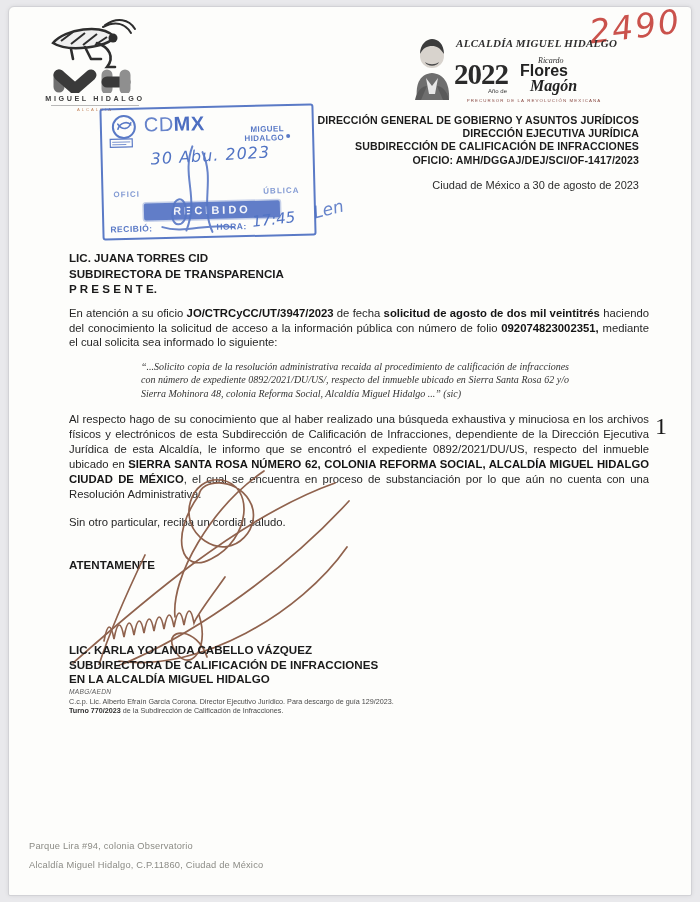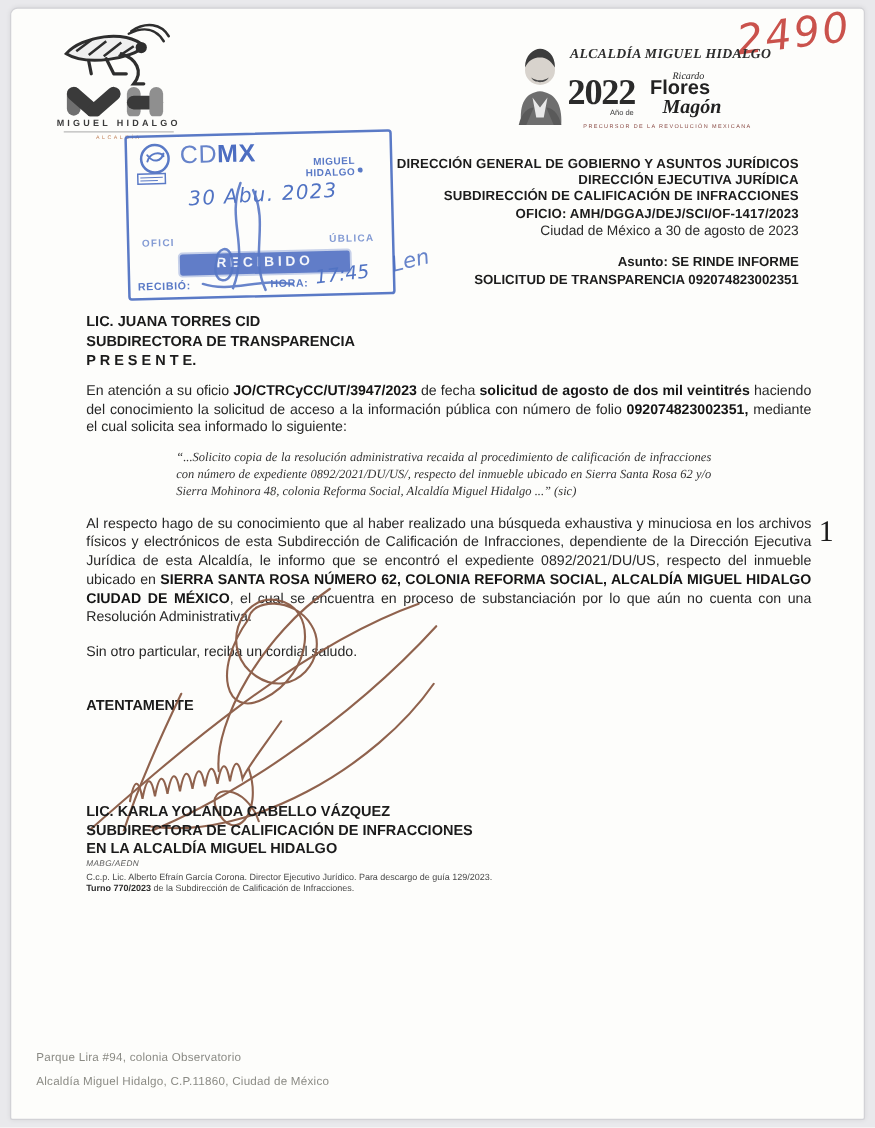--- a/index.html
+++ b/index.html
@@ -41,21 +41,21 @@
   .logo2022 .magon { position:absolute; left:76px; top:21px; font-size:16px; font-weight:bold; font-style:italic; font-family:"Liberation Serif", serif; color:#222; }
   .logo2022 .caption { position:absolute; left:0px; top:42px; width:160px; font-size:4.4px; letter-spacing:1.1px; color:#8a4b45; text-align:center; }
 
   .red-number {
     left:580px; top:0px; font-size:33px; color:#c5403a;
     font-style:italic; font-family:"DejaVu Sans", sans-serif;
     transform:rotate(-7deg); letter-spacing:2px; font-weight:300; opacity:.9;
   }
 
   
-  .office-block { left:268px; top:118px; width:362px; text-align:right; }
+  .office-block { left:268px; top:107px; width:362px; text-align:right; }
   .office-block .l { font-weight:bold; font-size:10.6px; line-height:13.2px; color:#1c1c1c; letter-spacing:.1px; }
   .date-line { left:268px; top:172px; width:362px; text-align:right; font-size:11px; color:#2c2c2c; }
   .subject-block { left:268px; top:197px; width:362px; text-align:right; }
   .subject-block .l { font-weight:bold; font-size:10.6px; line-height:13.5px; color:#1c1c1c; }
 
   
   .stamp {
     left:92px; top:99px; width:214px; height:132px;
     border:2.5px solid #4d6fc2; border-radius:3px;
     transform:rotate(-1.4deg);
@@ -162,24 +162,20 @@
     <span class="caption">PRECURSOR DE LA REVOLUCIÓN MEXICANA</span>
   </div>
 
   <div class="abs office-block">
     <div class="l">DIRECCIÓN GENERAL DE GOBIERNO Y ASUNTOS JURÍDICOS</div>
     <div class="l">DIRECCIÓN EJECUTIVA JURÍDICA</div>
     <div class="l">SUBDIRECCIÓN DE CALIFICACIÓN DE INFRACCIONES</div>
     <div class="l">OFICIO: AMH/DGGAJ/DEJ/SCI/OF-1417/2023</div>
   </div>
   <div class="abs date-line">Ciudad de México a 30 de agosto de 2023</div>
-  <div class="abs subject-block">
-    <div class="l">Asunto: SE RINDE INFORME</div>
-    <div class="l">SOLICITUD DE TRANSPARENCIA 092074823002351</div>
-  </div>
 
   <div class="abs stamp">
     <svg class="abs" style="left:6px;top:4px;" width="34" height="34" viewBox="0 0 34 34">
       <circle cx="16" cy="13" r="11" fill="none" stroke="#4d6fc2" stroke-width="2"></circle>
       <path d="M10,15 C12,8 20,7 23,11 M10,10 C15,17 21,15 23,9" fill="none" stroke="#4d6fc2" stroke-width="1.6" stroke-linecap="round"></path>
       <rect x="2" y="25" width="22" height="8" fill="none" stroke="#4d6fc2" stroke-width="1.2"></rect>
       <path d="M4,28 L22,28 M4,30.5 L18,30.5" stroke="#4d6fc2" stroke-width=".8"></path>
     </svg>
     <div class="cdmx-word"><span>CD</span><b>MX</b></div>
     <div class="mh-small">

